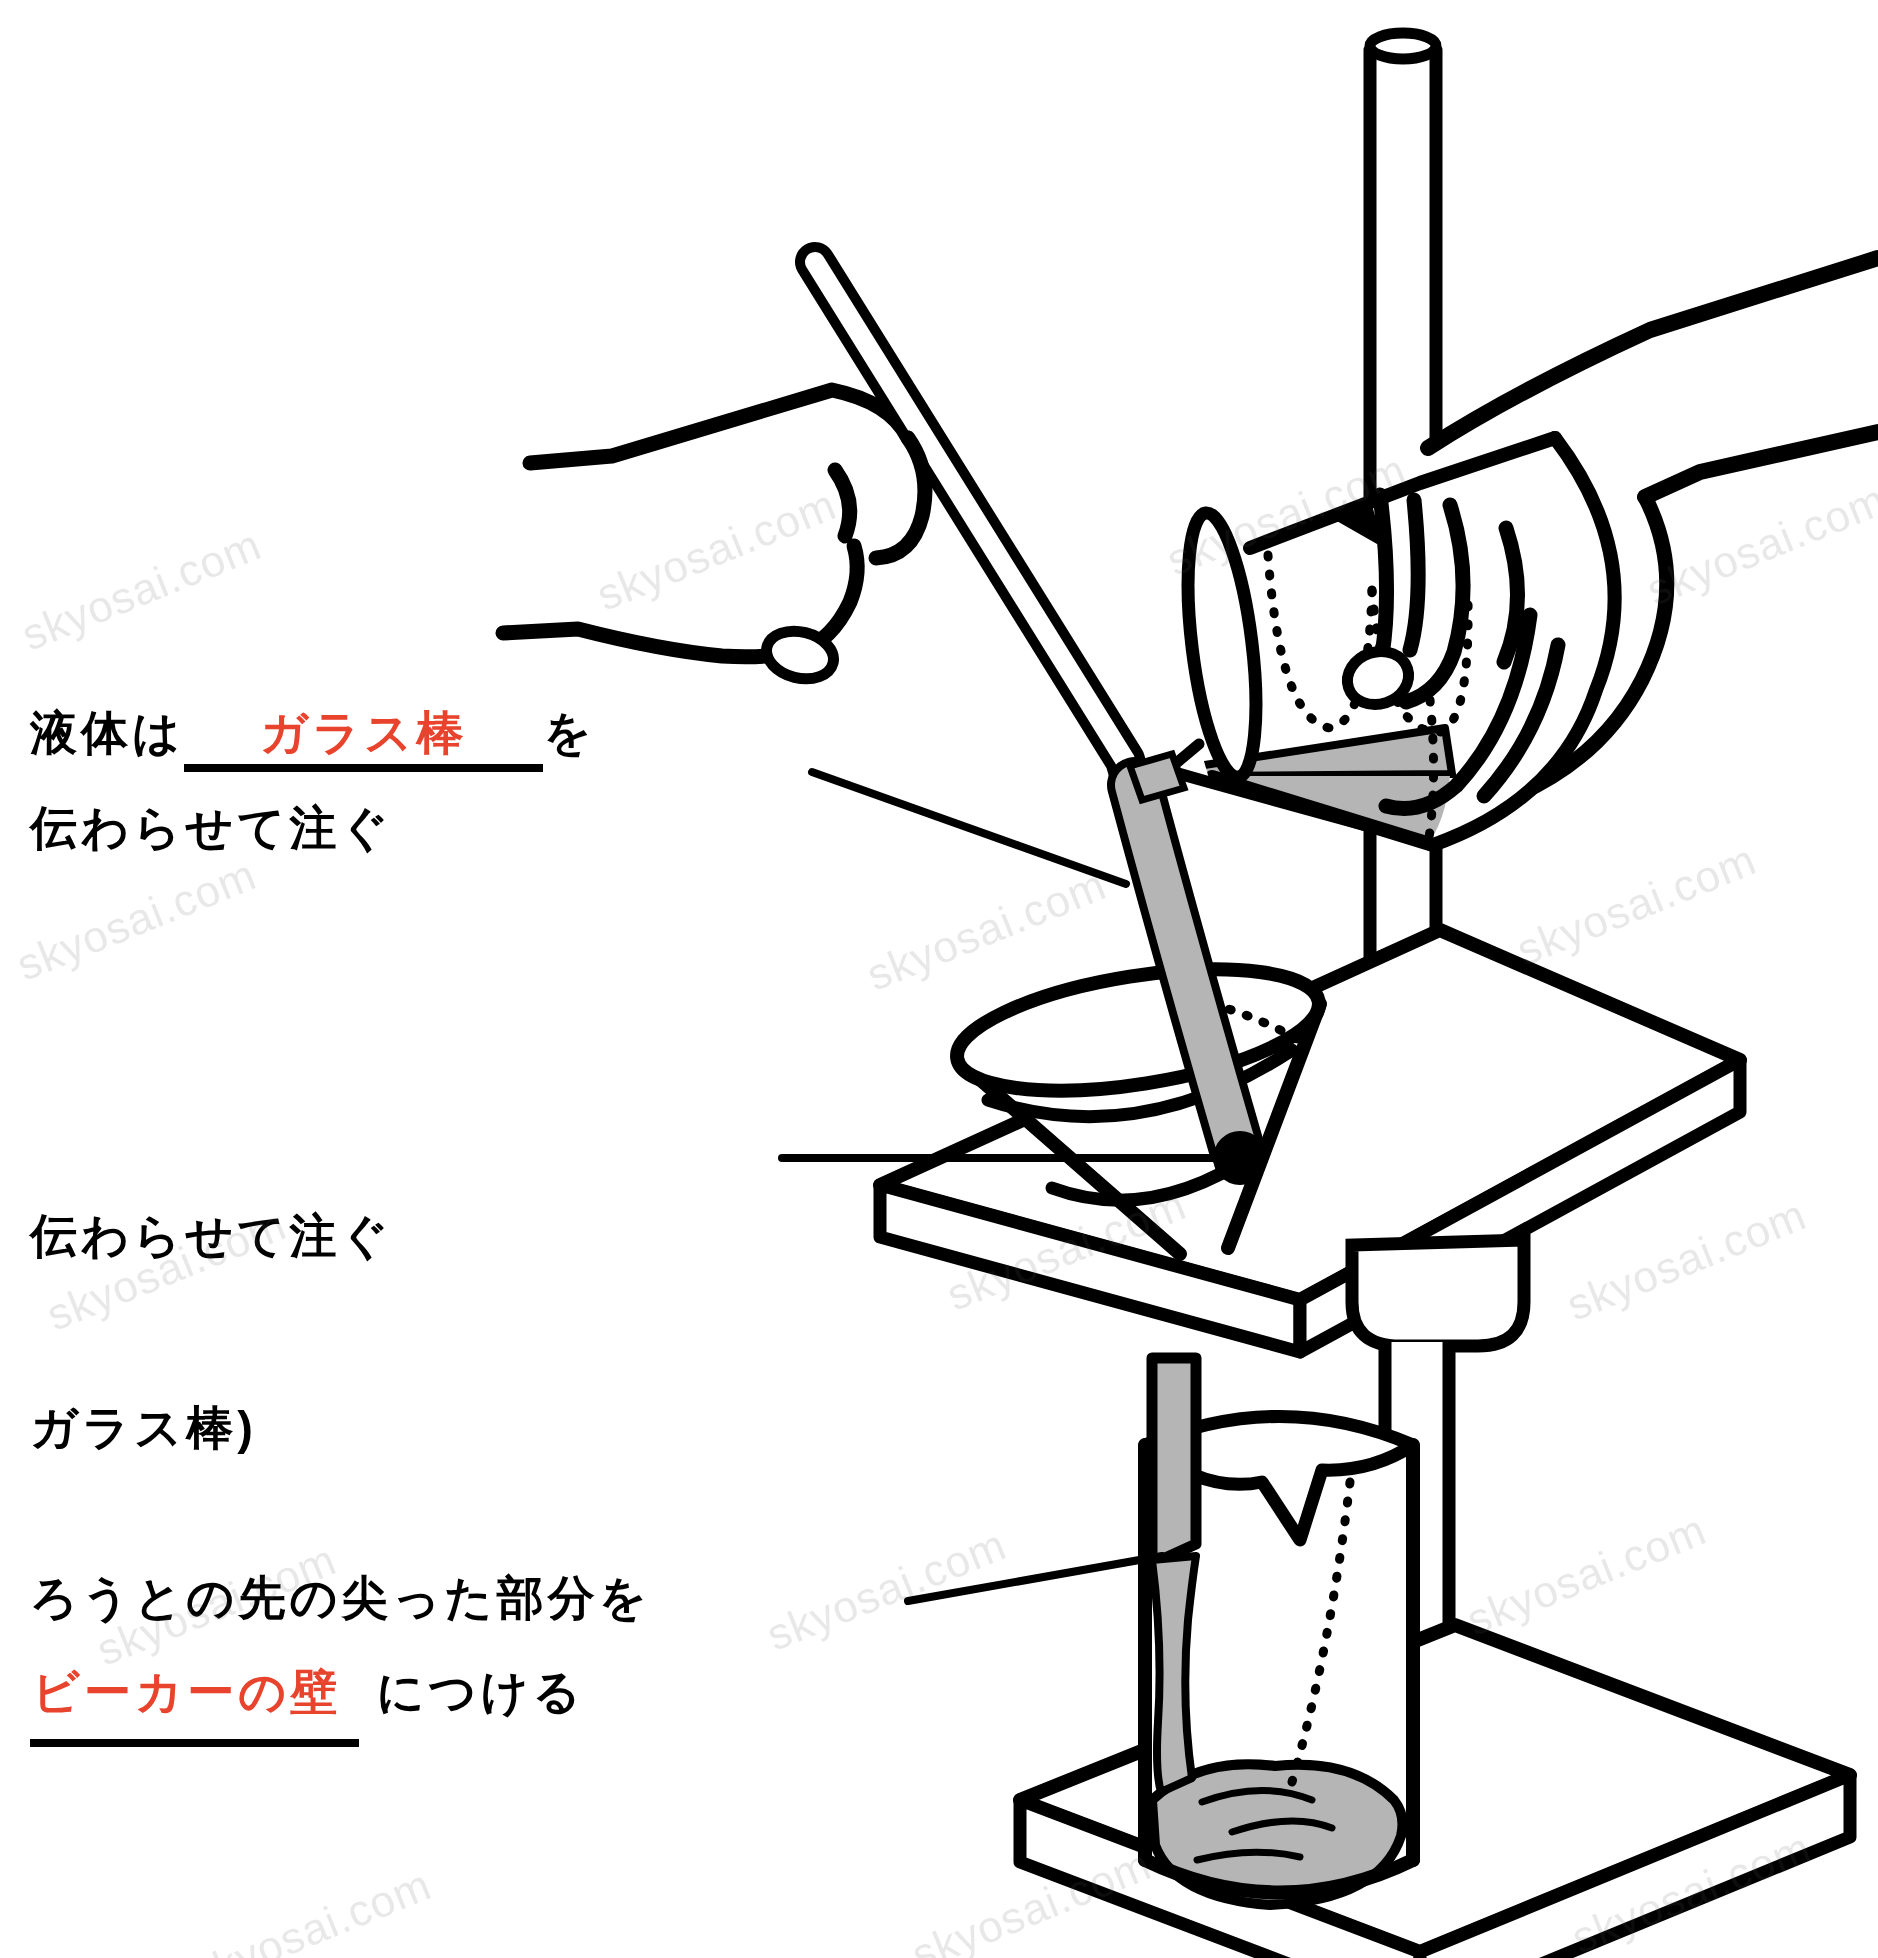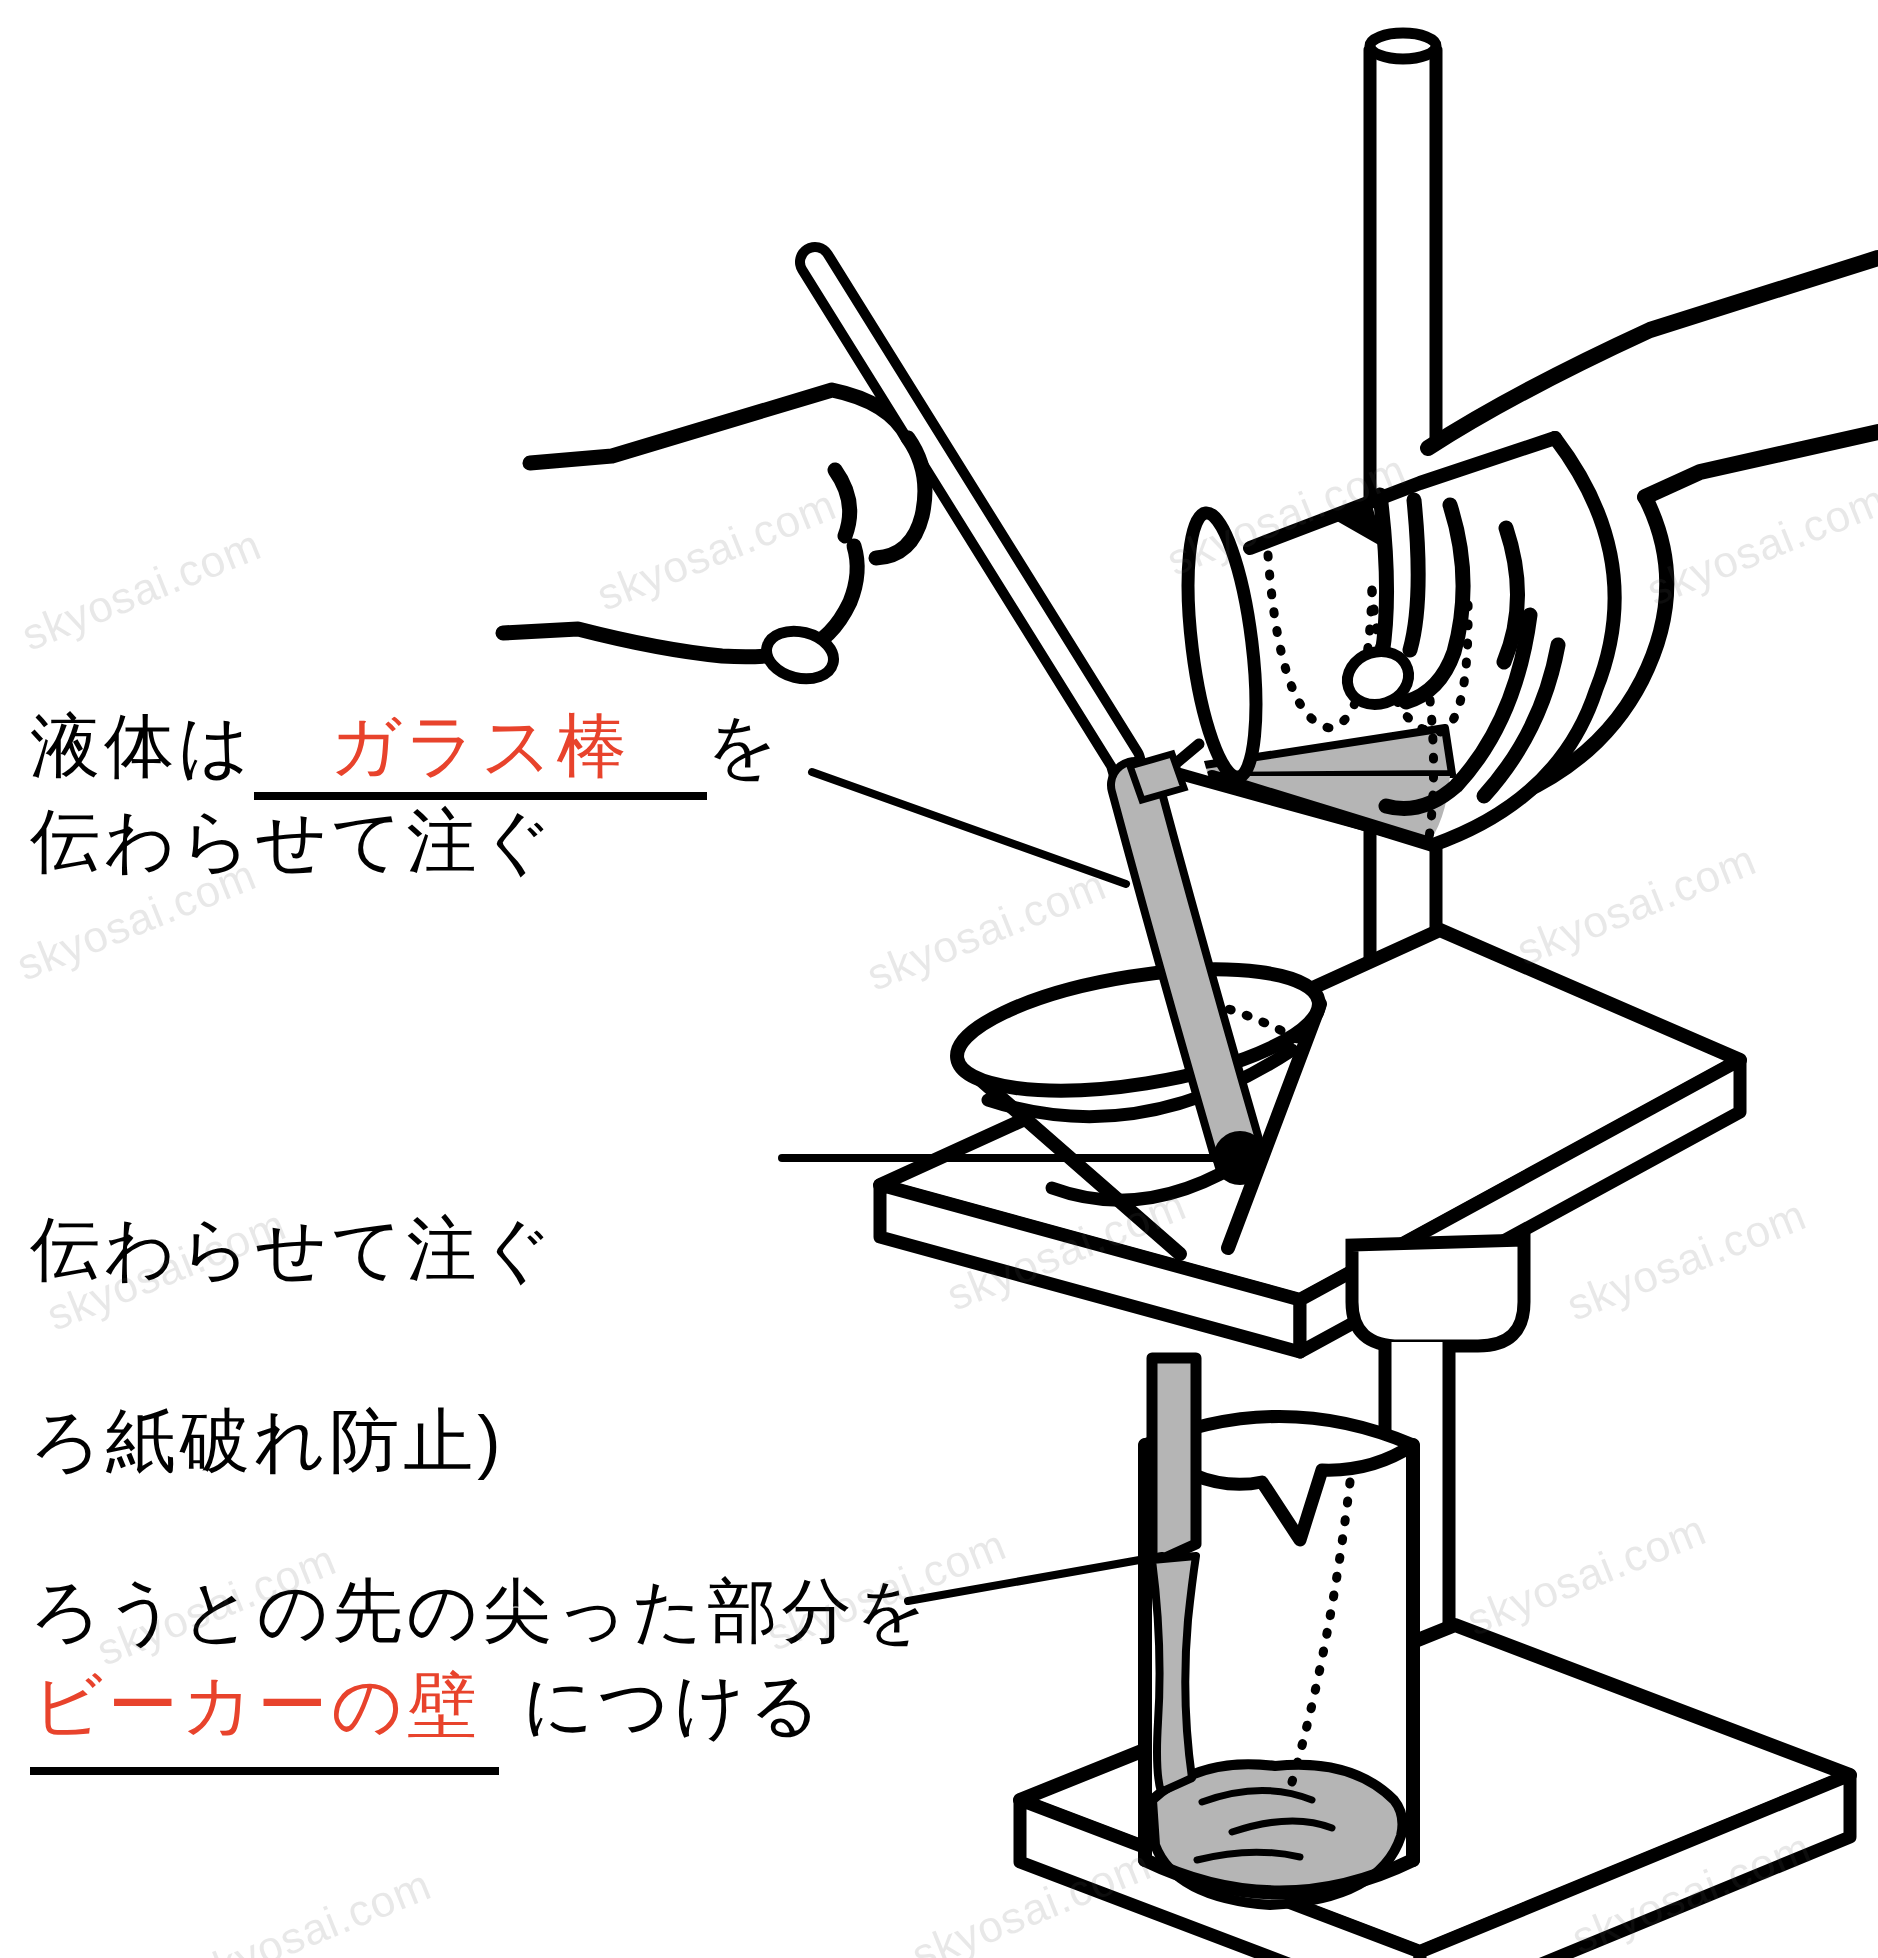--- a/index.html
+++ b/index.html
@@ -3,21 +3,21 @@
 <meta charset="utf-8">
 <style>
   html,body{margin:0;padding:0;background:#fff;}
   .canvas{
     position:relative;width:1878px;height:1958px;background:#ffffff;
     overflow:hidden;font-family:"Liberation Sans","DejaVu Sans",sans-serif;
   }
   .diagram-svg{position:absolute;left:0;top:0;z-index:1;}
   .jp-line{
     position:absolute;z-index:2;white-space:nowrap;color:#000;
-    font-size:70px;letter-spacing:4px;font-weight:400;line-height:1.18;
+    font-size:47px;letter-spacing:4px;font-weight:700;line-height:1.18;
   }
   .blank{
     display:inline-block;border-bottom:8px solid #000;
     padding:0 76px 4px 76px;color:#e8432c;
   }
   .blank-tight{
     display:inline-block;border-bottom:8px solid #000;
     padding:0 18px 20px 2px;color:#e8432c;
   }
   .wm{
@@ -164,21 +164,21 @@
       <path d="M908,1601 L1162,1556" stroke-width="8"></path>
     </g>
   </svg>
 
   <div class="jp-line" style="left:30px;top:705px">
     <span>液体は</span><span class="blank">ガラス棒</span><span>を</span>
   </div>
   <div class="jp-line" style="left:30px;top:800px">伝わらせて注ぐ</div>
 
   <div class="jp-line" style="left:30px;top:1208px">伝わらせて注ぐ</div>
-  <div class="jp-line" style="left:30px;top:1400px">ろ紙破れ防止)</div>
+  <div class="jp-line" style="left:30px;top:1400px">ガラス棒)</div>
 
   <div class="jp-line" style="left:30px;top:1570px">ろうとの先の尖った部分を</div>
   <div class="jp-line" style="left:30px;top:1664px">
     <span class="blank-tight">ビーカーの壁</span><span> </span><span>につける</span>
   </div>
 
   <div class="wm" style="left:15px;top:565px">skyosai.com</div>
   <div class="wm" style="left:590px;top:525px">skyosai.com</div>
   <div class="wm" style="left:1160px;top:490px">skyosai.com</div>
   <div class="wm" style="left:1640px;top:520px">skyosai.com</div>

